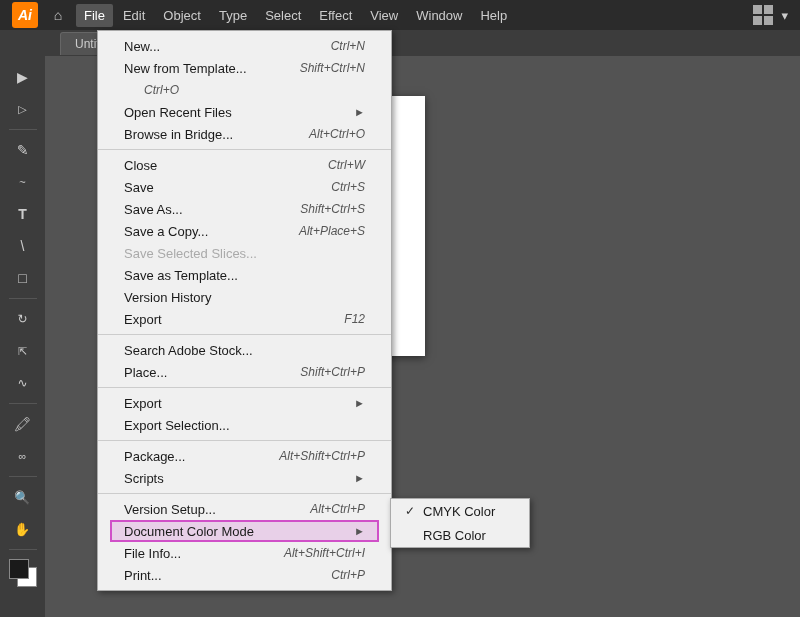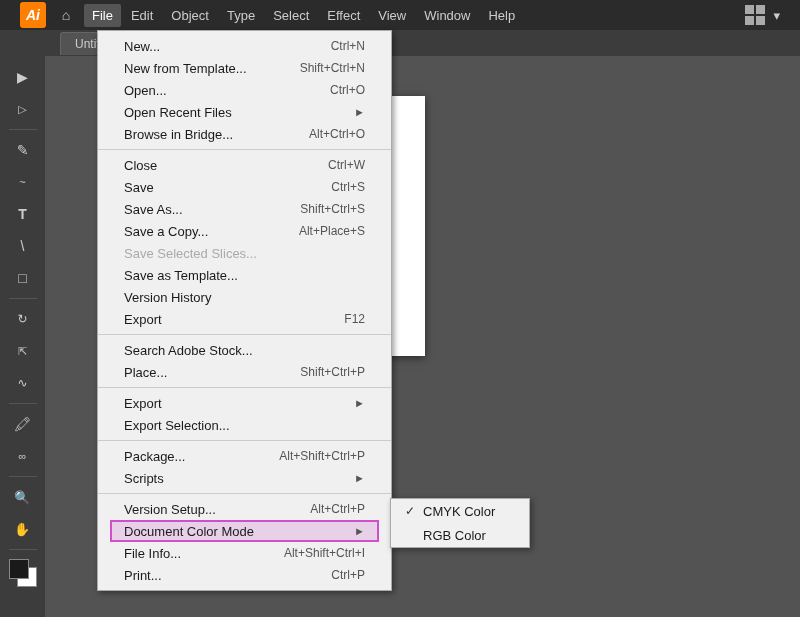--- a/index.html
+++ b/index.html
@@ -12,21 +12,21 @@
       overflow: hidden;
       position: relative;
     }
 
     
     .menubar {
       display: flex;
       align-items: center;
       background: #2b2b2b;
       height: 30px;
-      padding: 0 20px;
+      padding: 0 12px;
       gap: 2px;
       position: relative;
       z-index: 100;
     }
     .ai-logo {
       width: 26px;
       height: 26px;
       background: #ff7f00;
       border-radius: 3px;
       display: flex;
@@ -213,20 +213,21 @@
     .dropdown-item.highlighted {
       background: #e8d0e8;
       outline: 2px solid #d050c8;
       outline-offset: -2px;
     }
     .item-label { flex: 1; }
     .item-shortcut {
       color: #555;
       font-size: 12px;
       margin-left: 20px;
+      font-style: italic;
     }
     .item-arrow { color: #555; font-size: 11px; }
 
     
     .submenu {
       position: absolute;
       top: 30px;
       left: 390px;
       width: 140px;
       background: #f0f0f0;
@@ -321,21 +322,20 @@
   <div class="menu-section">
     <div class="dropdown-item">
       <span class="item-label">New...</span>
       <span class="item-shortcut">Ctrl+N</span>
     </div>
     <div class="dropdown-item">
       <span class="item-label">New from Template...</span>
       <span class="item-shortcut">Shift+Ctrl+N</span>
     </div>
     <div class="dropdown-item">
-      <span class="item-label">Open...</span>
       <span class="item-shortcut">Ctrl+O</span>
     </div>
     <div class="dropdown-item">
       <span class="item-label">Open Recent Files</span>
       <span class="item-arrow">►</span>
     </div>
     <div class="dropdown-item">
       <span class="item-label">Browse in Bridge...</span>
       <span class="item-shortcut">Alt+Ctrl+O</span>
     </div>

